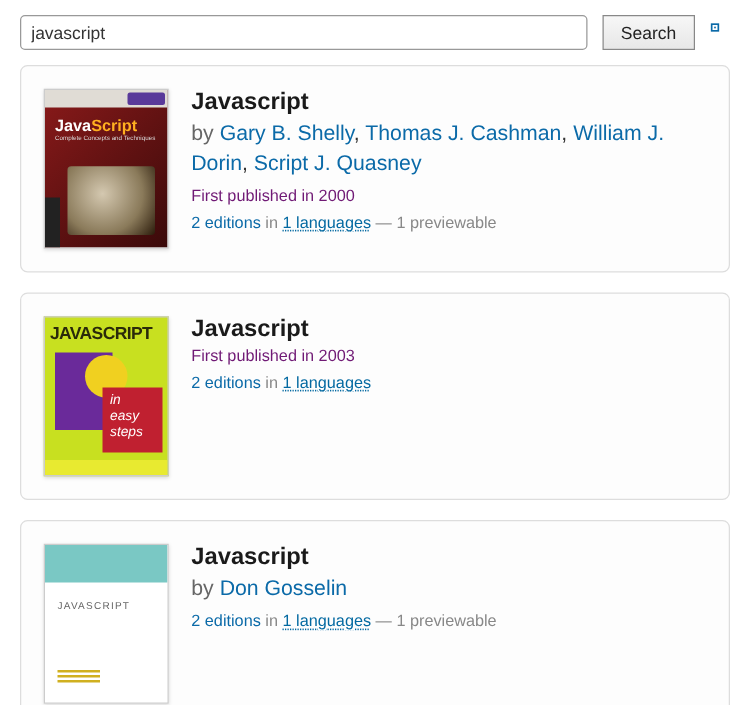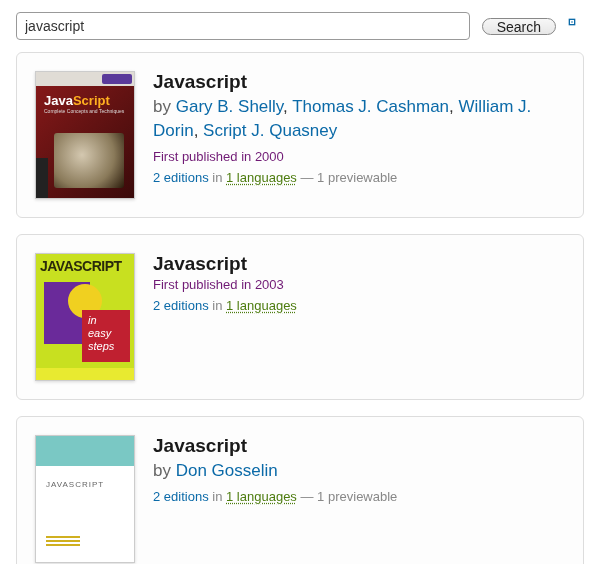--- a/index.html
+++ b/index.html
@@ -24,25 +24,25 @@
     flex: 1;
     height: 28px;
     border: 1px solid #999;
     border-radius: 4px;
     padding: 0 8px;
     font-size: 14px;
     color: #333;
     outline: none;
   }
   .search-button {
-    height: 17px;
+    height: 28px;
     padding: 0 14px;
     background: linear-gradient(#f7f7f7, #e7e7e7);
     border: 1px solid #888;
-    border-radius: 12px;
+    border-radius: 0;
     font-size: 14px;
     color: #222;
     cursor: pointer;
   }
   .qr-icon {
     width: 16px;
     height: 16px;
     flex-shrink: 0;
   }
   .results {
@@ -215,21 +215,21 @@
   }
   .book-meta {
     font-size: 13px;
     color: #888;
   }
   .editions-link {
     color: #0b6aa8;
     text-decoration: none;
   }
   .languages-text {
-    color: #4d7c0f;
+    color: #0369a1;
     text-decoration: underline dotted;
     text-underline-offset: 2px;
     text-align: center;
   }
 </style>
 </head>
 <body>
 
 <div class="search-bar">
   <input class="search-input" type="text" value="javascript" style="">

